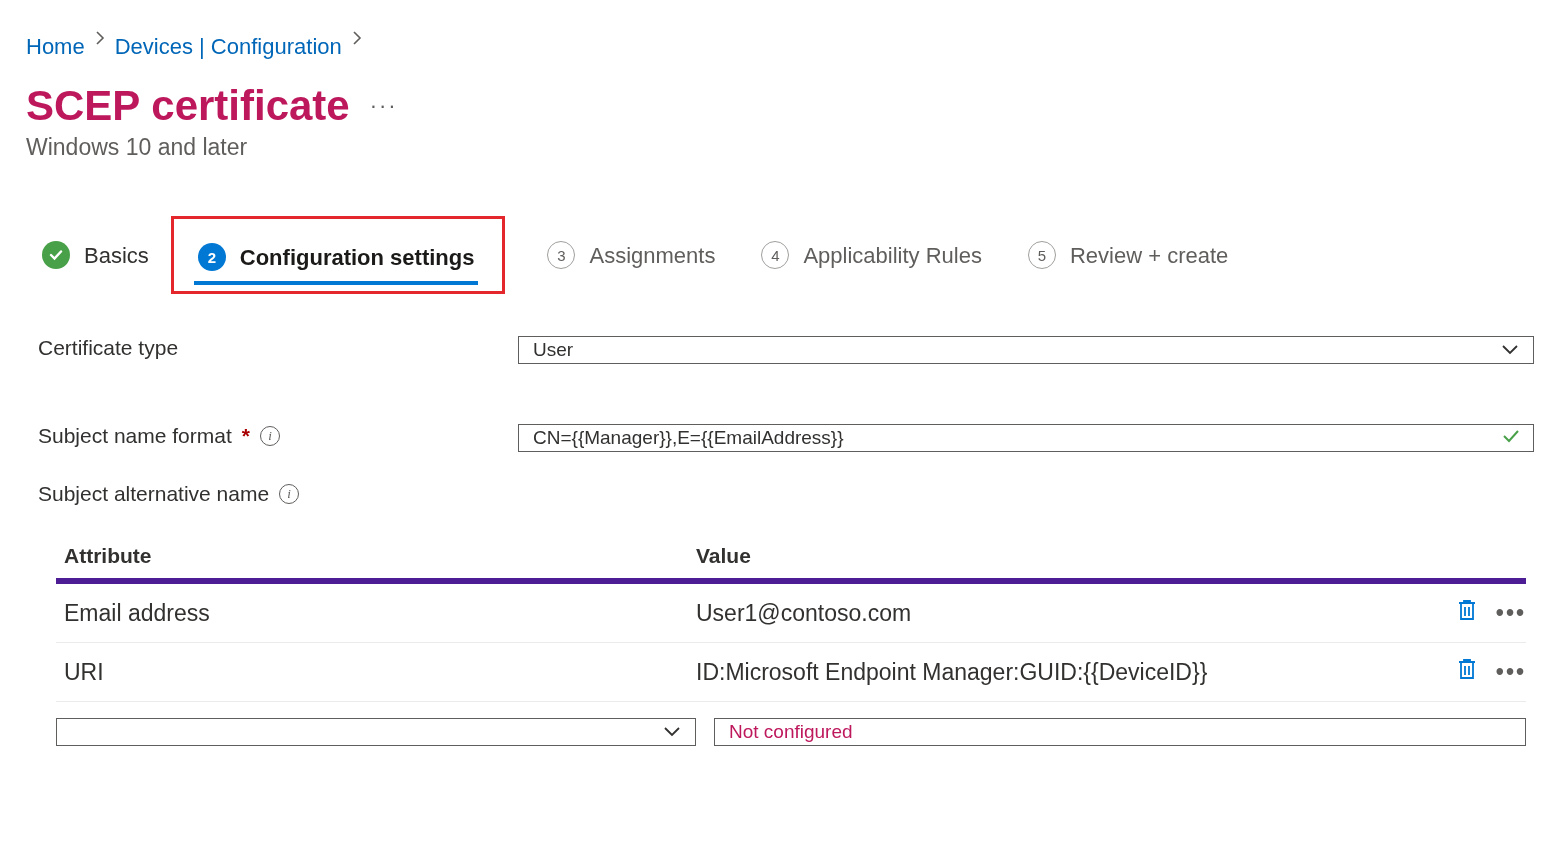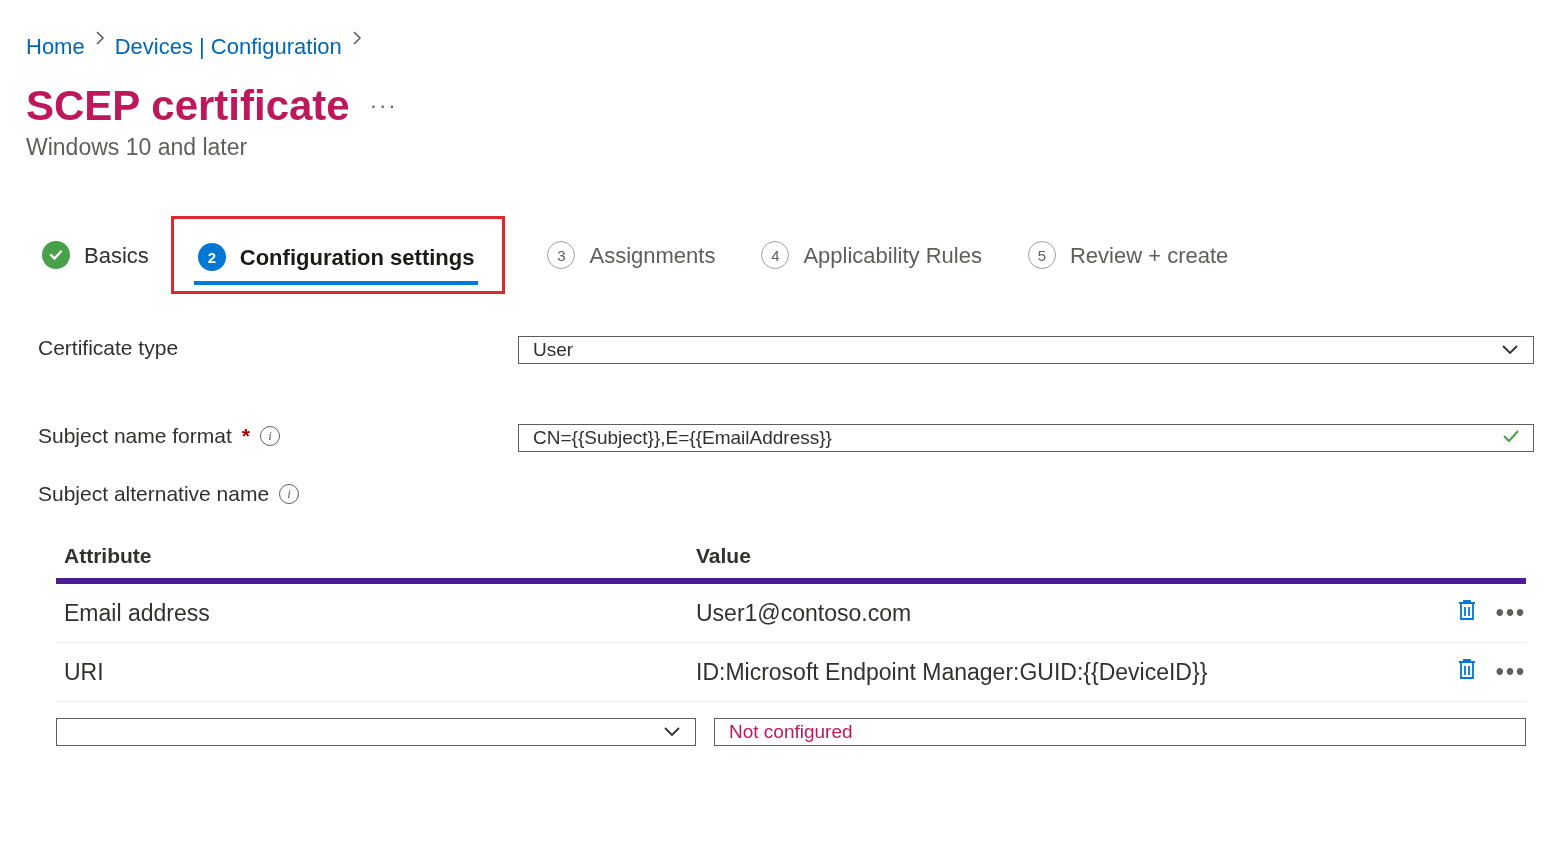--- a/index.html
+++ b/index.html
@@ -245,21 +245,21 @@
     </div>
   </div>
 
   <div class="form-row tight">
     <div class="form-label">
       <span>Subject name format</span>
       <span class="req">*</span>
       <span class="info-icon">i</span>
     </div>
     <div class="textbox">
-      <span>CN={{Subject}},E={{EmailAddress}}</span>
+      <span>CN={{Manager}},E={{EmailAddress}}</span>
       <span class="valid-check">
         <svg width="20" height="20" viewBox="0 0 20 20">
             <path d="M3 10 L8 15 L17 5" stroke="#48a048" stroke-width="2" fill="none"></path>
           </svg>
       </span>
     </div>
   </div>
 
   <div class="form-row tight" style="margin-top:30px;">
     <div class="form-label">

